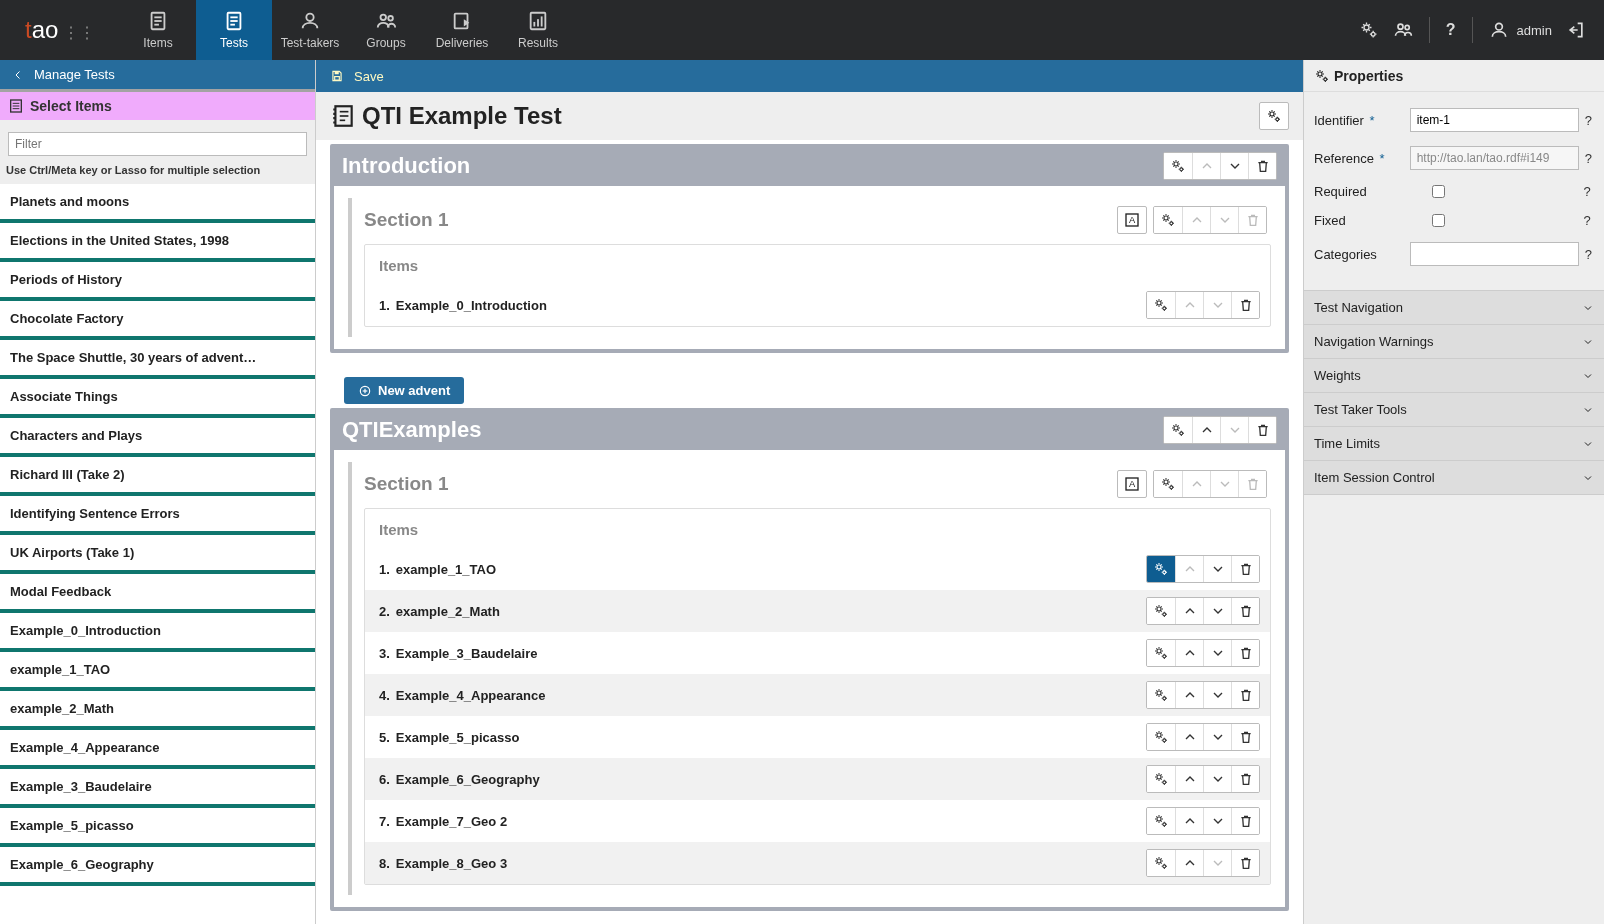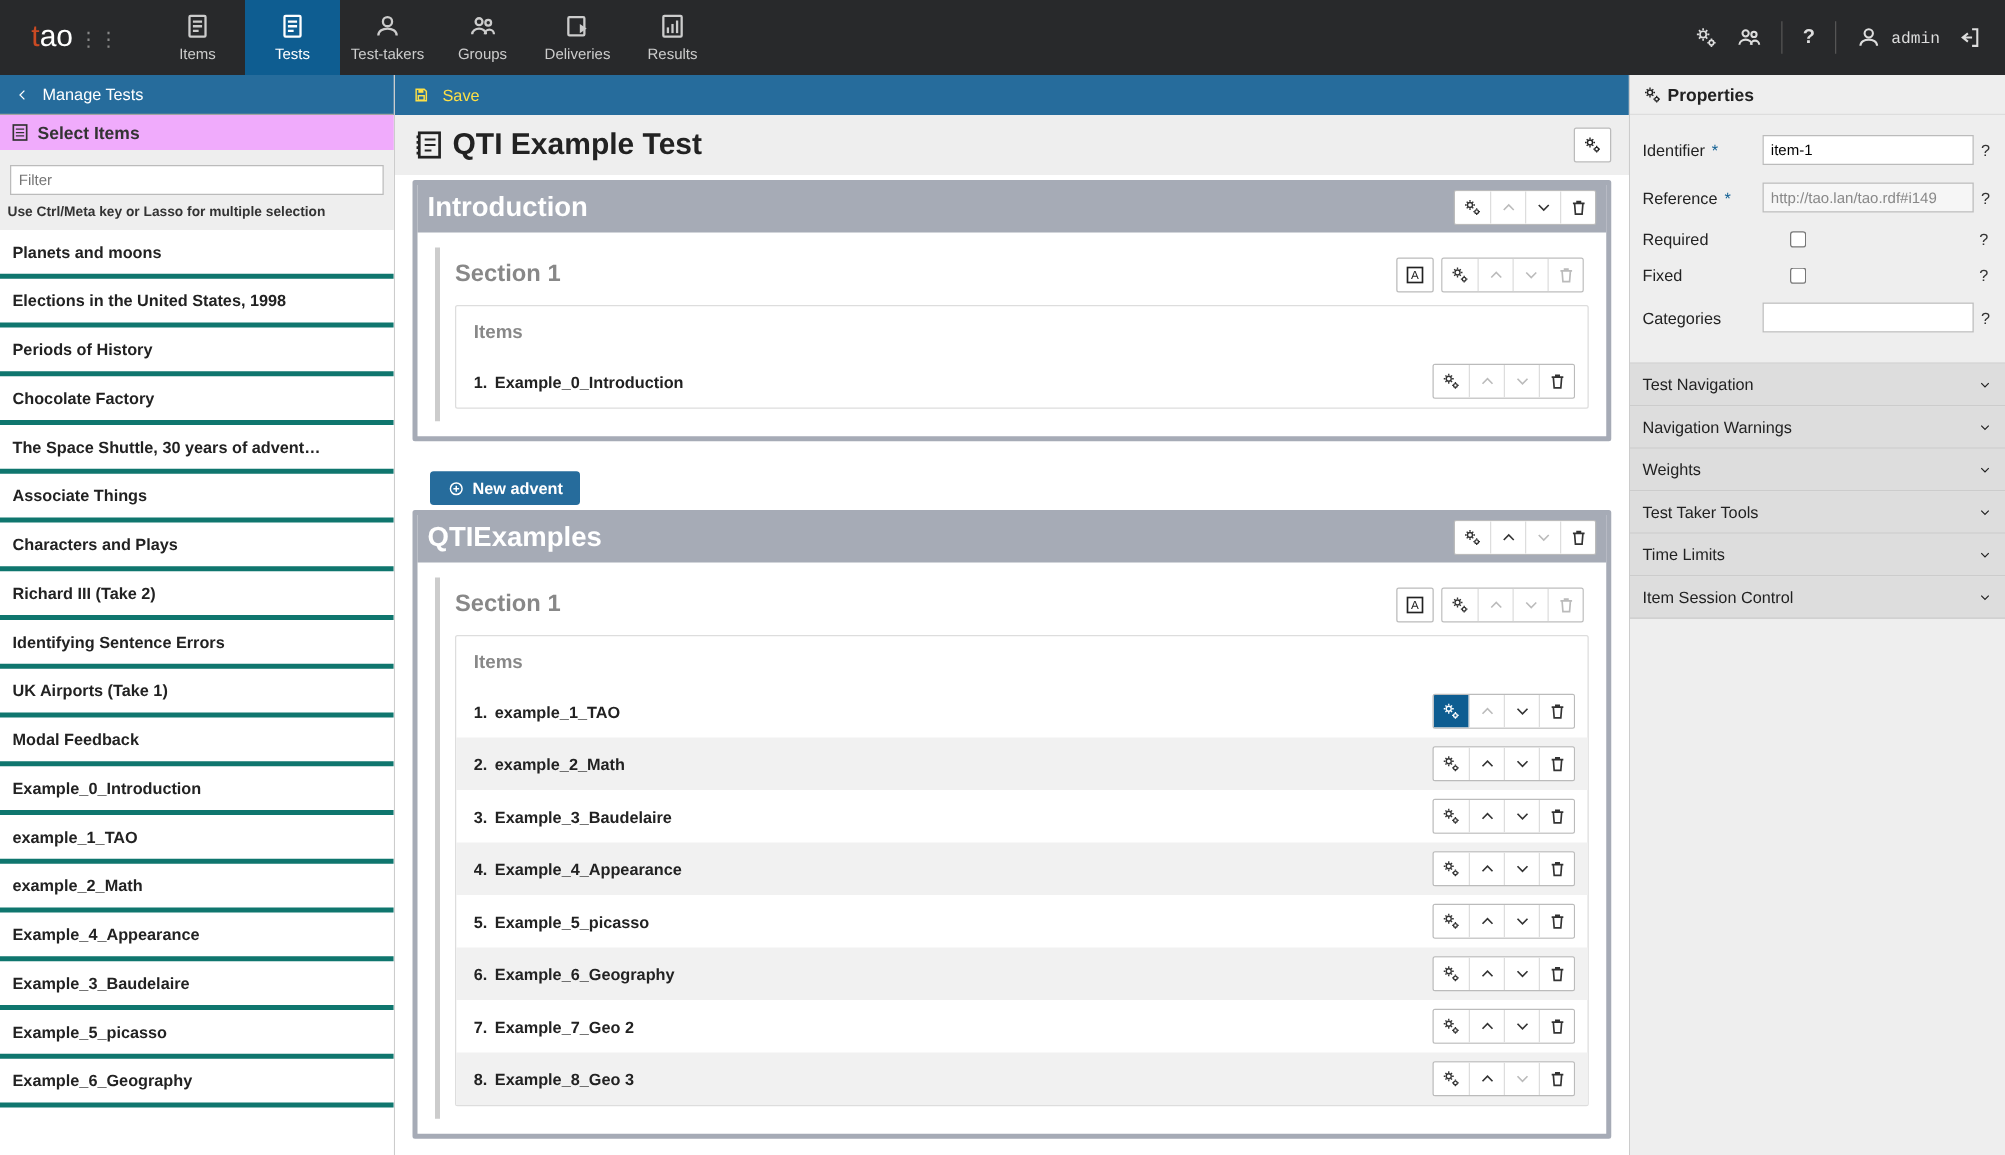--- a/index.html
+++ b/index.html
@@ -8,35 +8,35 @@
 .logo-area { width: 120px; display: flex; align-items: center; justify-content: center; }
 .logo { font-size: 24px; font-weight: 300; }
 .logo .t { color: #CA4A23; } .logo .ao { color: #fff; } .logo .dots { color: #888; font-size: 16px; }
 .nav-items { display: flex; }
 .nav-item { width: 76px; display: flex; flex-direction: column; align-items: center; justify-content: center; gap: 4px; cursor: pointer; font-size: 12px; }
 .nav-item.active { background: #0e5d91; color: #fff; }
 .nav-item svg { width: 22px; height: 22px; }
 .top-right { margin-left: auto; display: flex; align-items: center; gap: 14px; padding-right: 18px; color: #ddd; }
 .top-right .sep { width: 1px; height: 26px; background: #555; margin: 0 2px; }
 .top-right .ico { width: 20px; height: 20px; cursor: pointer; }
-.user-lbl { font-size: 13px; margin-left: 4px; font-family: Liberation Mono, monospace; }
+.user-lbl { font-size: 13px; margin-left: 4px; }
 
 .workspace { display: flex; height: calc(100vh - 60px); }
 .left-col { width: 316px; display: flex; flex-direction: column; border-right: 1px solid #ccc; }
-.left-header { height: 32px; background: #266c9c; color: #fff; display: flex; align-items: center; padding: 0 12px; font-size: 13px; gap: 10px; border-bottom: 1px solid #a3a3a3;}
+.left-header { height: 32px; background: #266c9c; color: #fff; display: flex; align-items: center; padding: 0 12px; font-size: 13px; gap: 10px; border-bottom: 3px solid #a3a3a3;}
 .left-header svg { width: 12px; height: 12px; }
 .sel-items-bar { background: #f0abfc; padding: 6px 8px; font-size: 14px; font-weight: bold; display: flex; align-items: center; gap: 6px; color:#333;}
 .filter-wrap { padding: 12px 8px 4px; background: #eee; border-bottom: none; }
 .filter-wrap input { width: 100%; height: 24px; border: 1px solid #bbb; padding: 0 6px; font-size: 12px; }
 .hint { font-size: 11px; color: #333; padding: 4px 6px 8px; background: #eee; font-weight: bold;}
 .item-list { flex: 1; overflow-y: auto; background: #fff; }
 .item-row { padding: 10px 10px; border-bottom: 4px solid #0f766e; font-size: 13px; font-weight: bold; color:#222; cursor:grab;}
 
 .center-col { flex: 1; display: flex; flex-direction: column; background: #eee; border-right: 1px solid #ccc; }
-.center-header { height: 32px; background: #266c9c; color: #fde047; display: flex; align-items: center; padding: 0 14px; gap: 10px; font-size: 13px; }
+.center-header { height: 32px; background: #266c9c; color: #fef9c3; display: flex; align-items: center; padding: 0 14px; gap: 10px; font-size: 13px; }
 .test-title-row { padding: 10px 14px; display: flex; align-items: center; background: #eee; }
 .test-title-row h1 { font-size: 24px; font-weight: bold; flex: 1; display: flex; align-items: center; gap: 6px; }
 .gear-btn { width: 30px; height: 28px; border: 1px solid #bbb; background: #fff; display: flex; align-items: center; justify-content: center; cursor:pointer; border-radius:2px;}
 .gear-btn svg, .tiny-btn svg { width: 16px; height: 16px; }
 
 .canvas { flex: 1; overflow-y: auto; padding: 0 14px 20px; background:#fff; }
 .part-block { border: 4px solid #A6ABB6; margin-top: 4px; margin-bottom:16px; border-radius:2px;}
 .part-header { background: #A6ABB6; padding: 4px 8px 6px; display: flex; align-items: center; }
 .part-header h2 { font-size: 22px; font-weight: bold; color: #fff; flex: 1; }
 .btn-group { display: flex; border:1px solid #bbb; background:#fff; border-radius:2px; overflow:hidden;}

